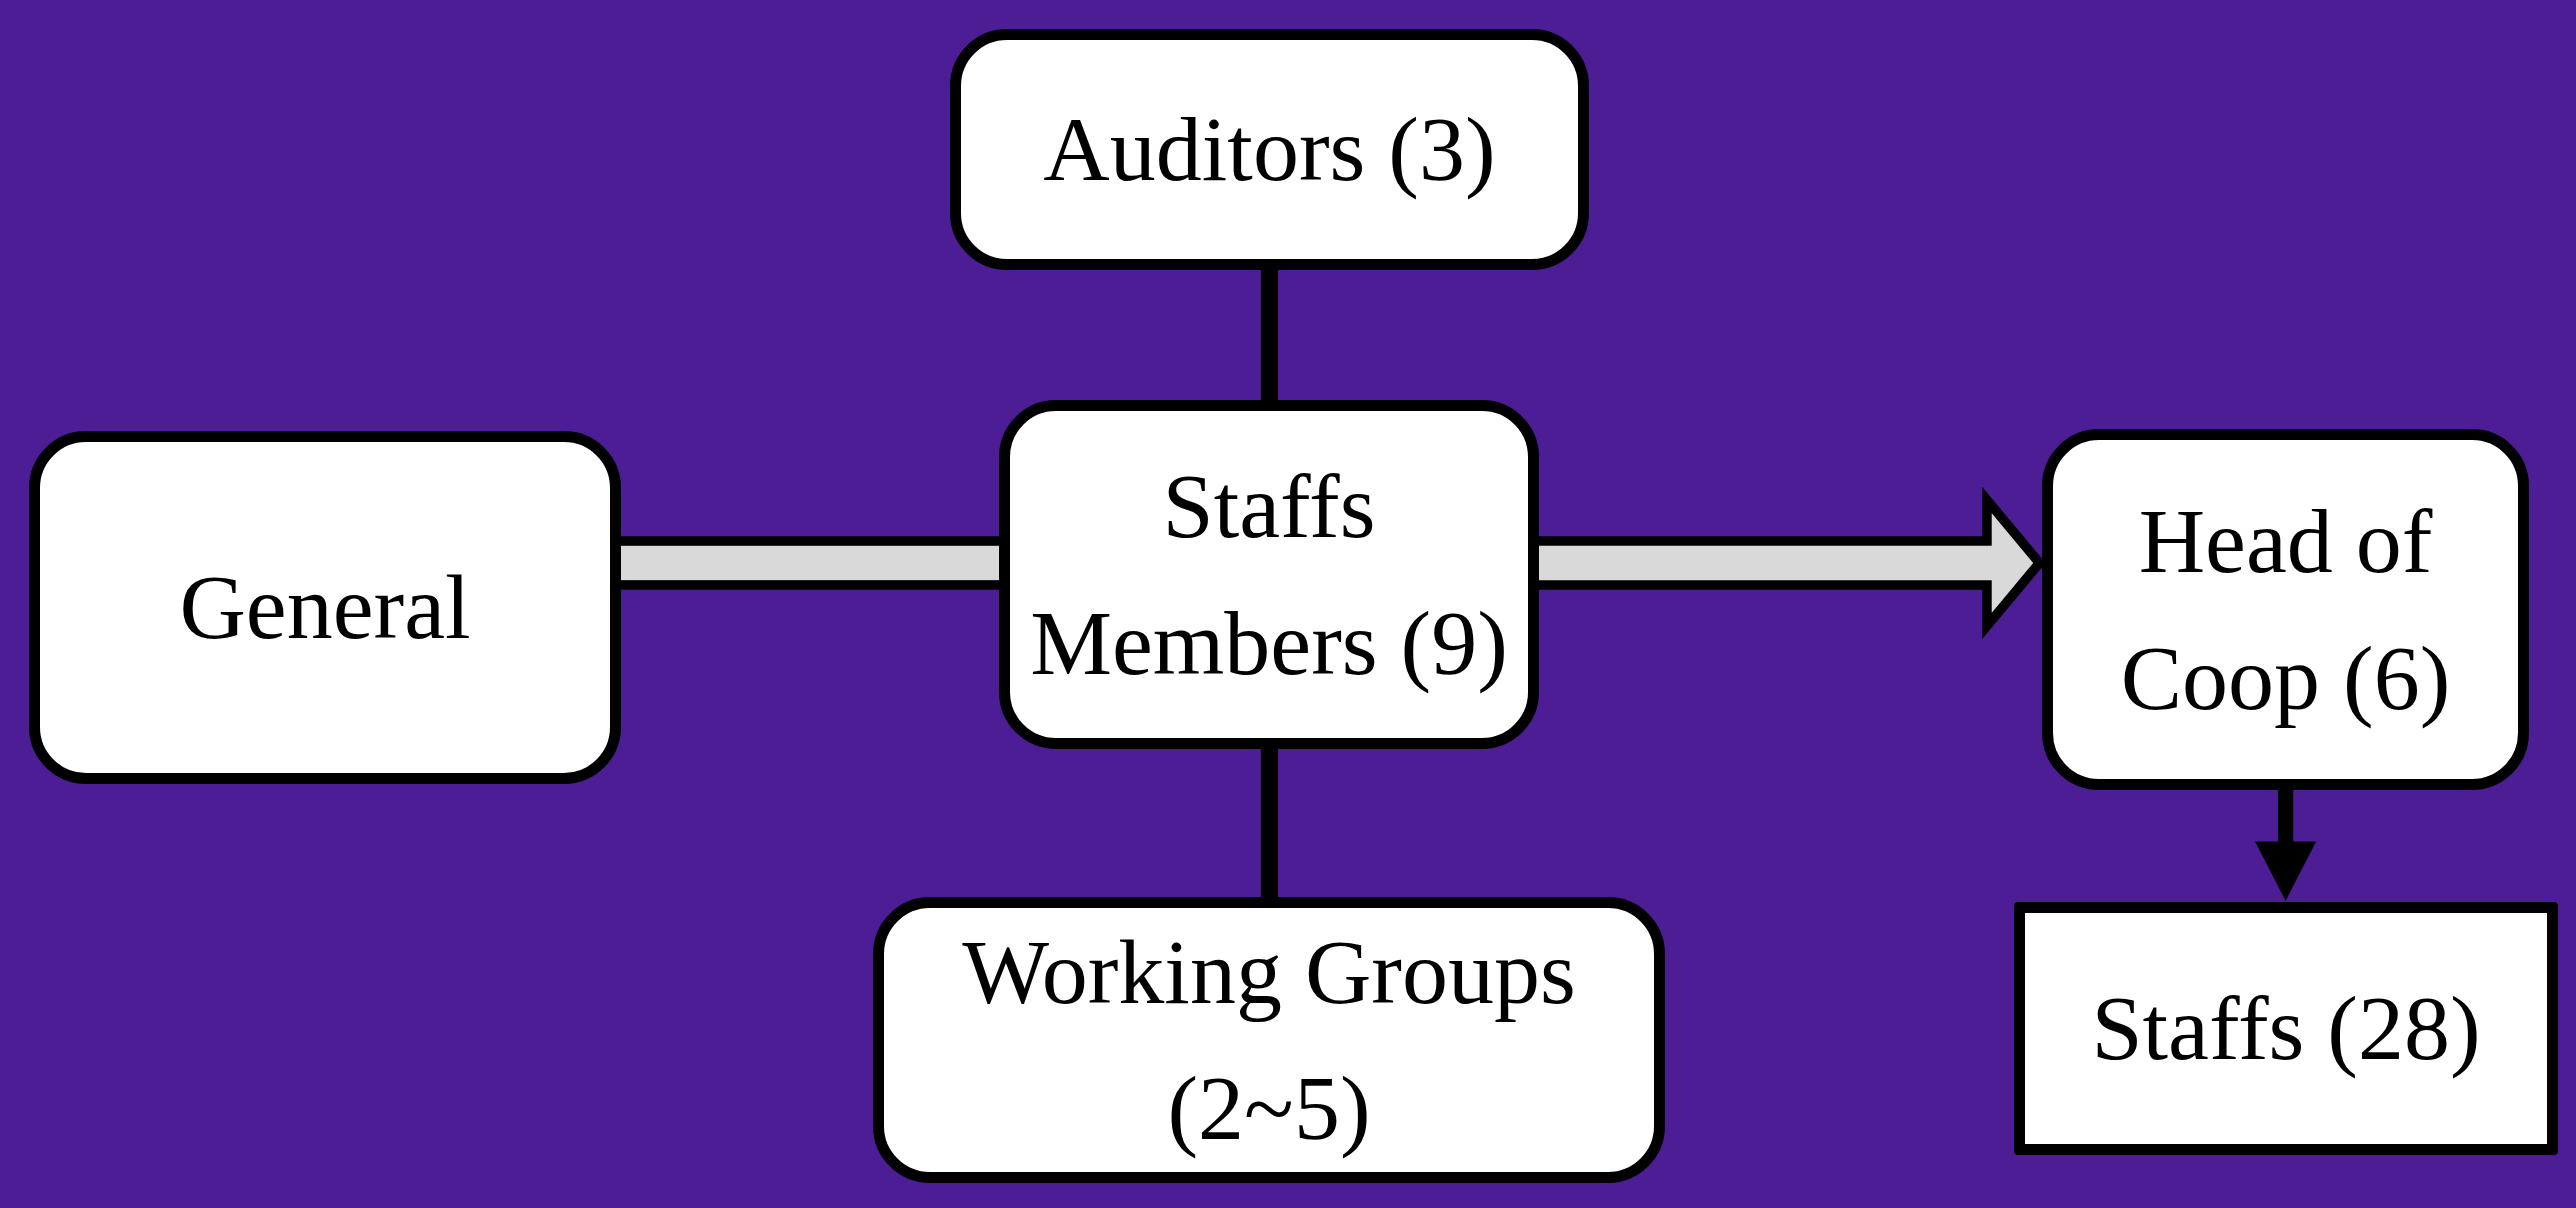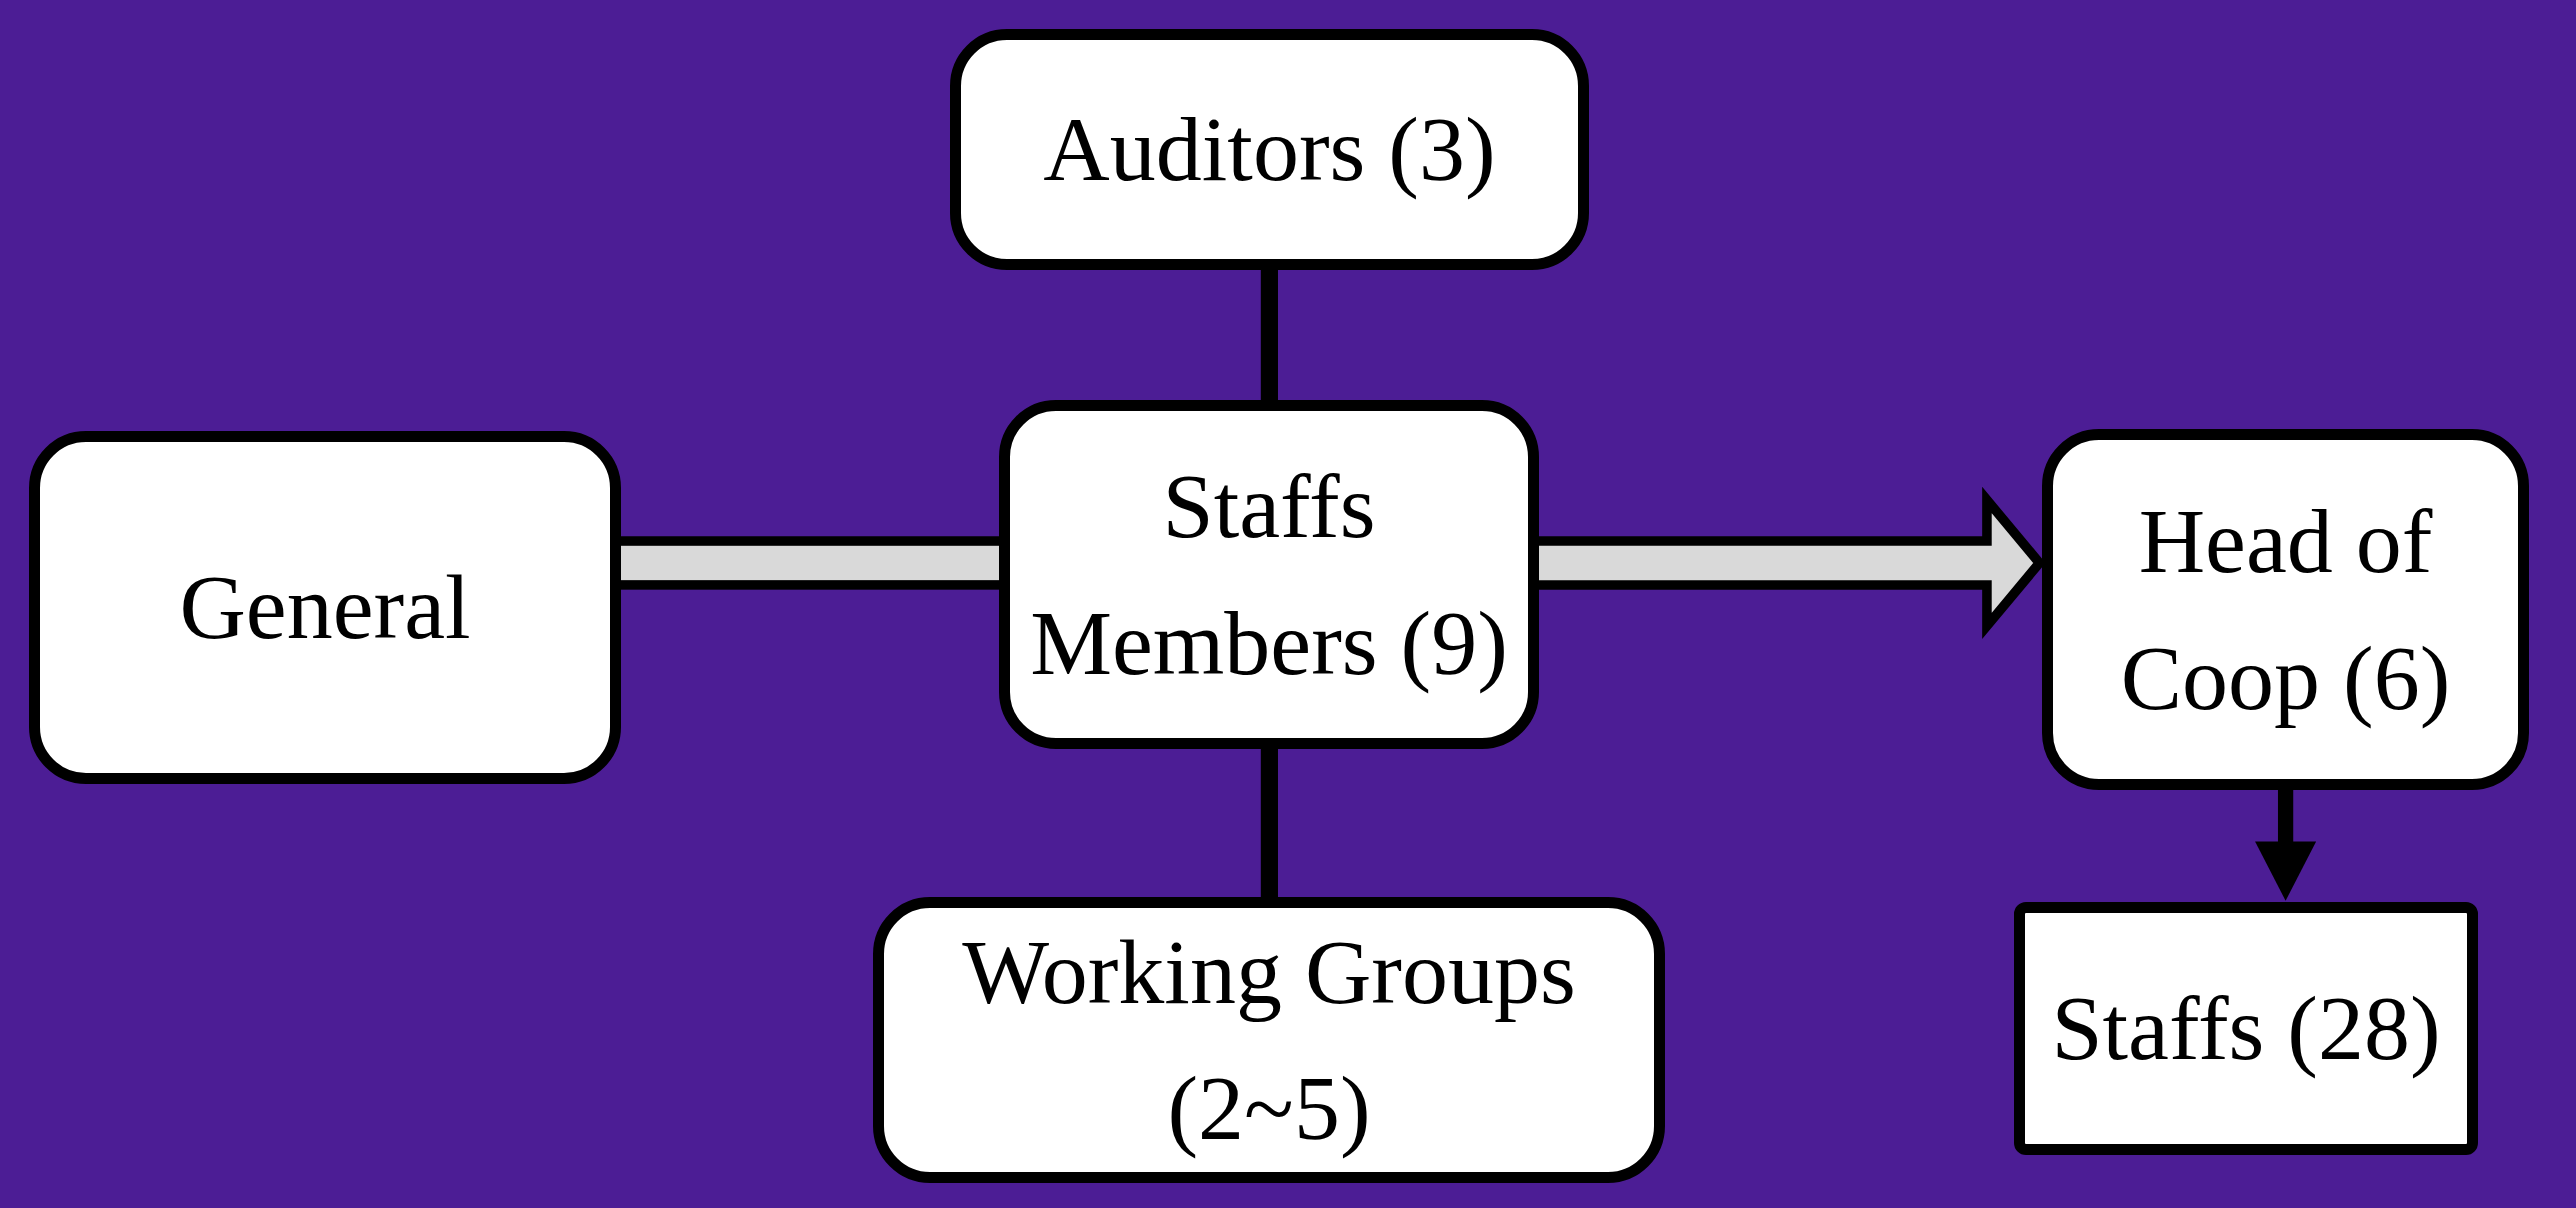--- a/index.html
+++ b/index.html
@@ -31,21 +31,21 @@
     line-height: 1.48;
   }
   .rounded { border-radius: 57px; }
   .node .line { white-space: nowrap; display: block; }
 
   #node-auditors        { left: 950px;  top: 29px;  width: 639px; height: 241px; }
   #node-general-members { left: 29px;   top: 387px; width: 592px; height: 353px; margin-top: 44px; }
   #node-board-members   { left: 999px; top: 400px; width: 540px; height: 349px; }
   #node-head-of-coop    { left: 2042px; top: 385px; width: 487px; height: 361px; margin-top: 44px; }
   #node-working-groups  { left: 873px;  top: 897px; width: 792px; height: 286px; align-items: center; }
-  #node-staffs          { left: 2014px; top: 902px; width: 464px; height: 253px; border-radius: 12px; }
+  #node-staffs          { left: 2014px; top: 902px; width: 544px; height: 253px; border-radius: 4px; }
 </style>
 </head>
 <body>
 
 <div class="canvas">
 
   <svg class="connector-layer" viewBox="0 0 2699 1266" xmlns="http://www.w3.org/2000/svg">
 
     <rect x="1321" y="270" width="18" height="162" fill="#000000"></rect>
 

